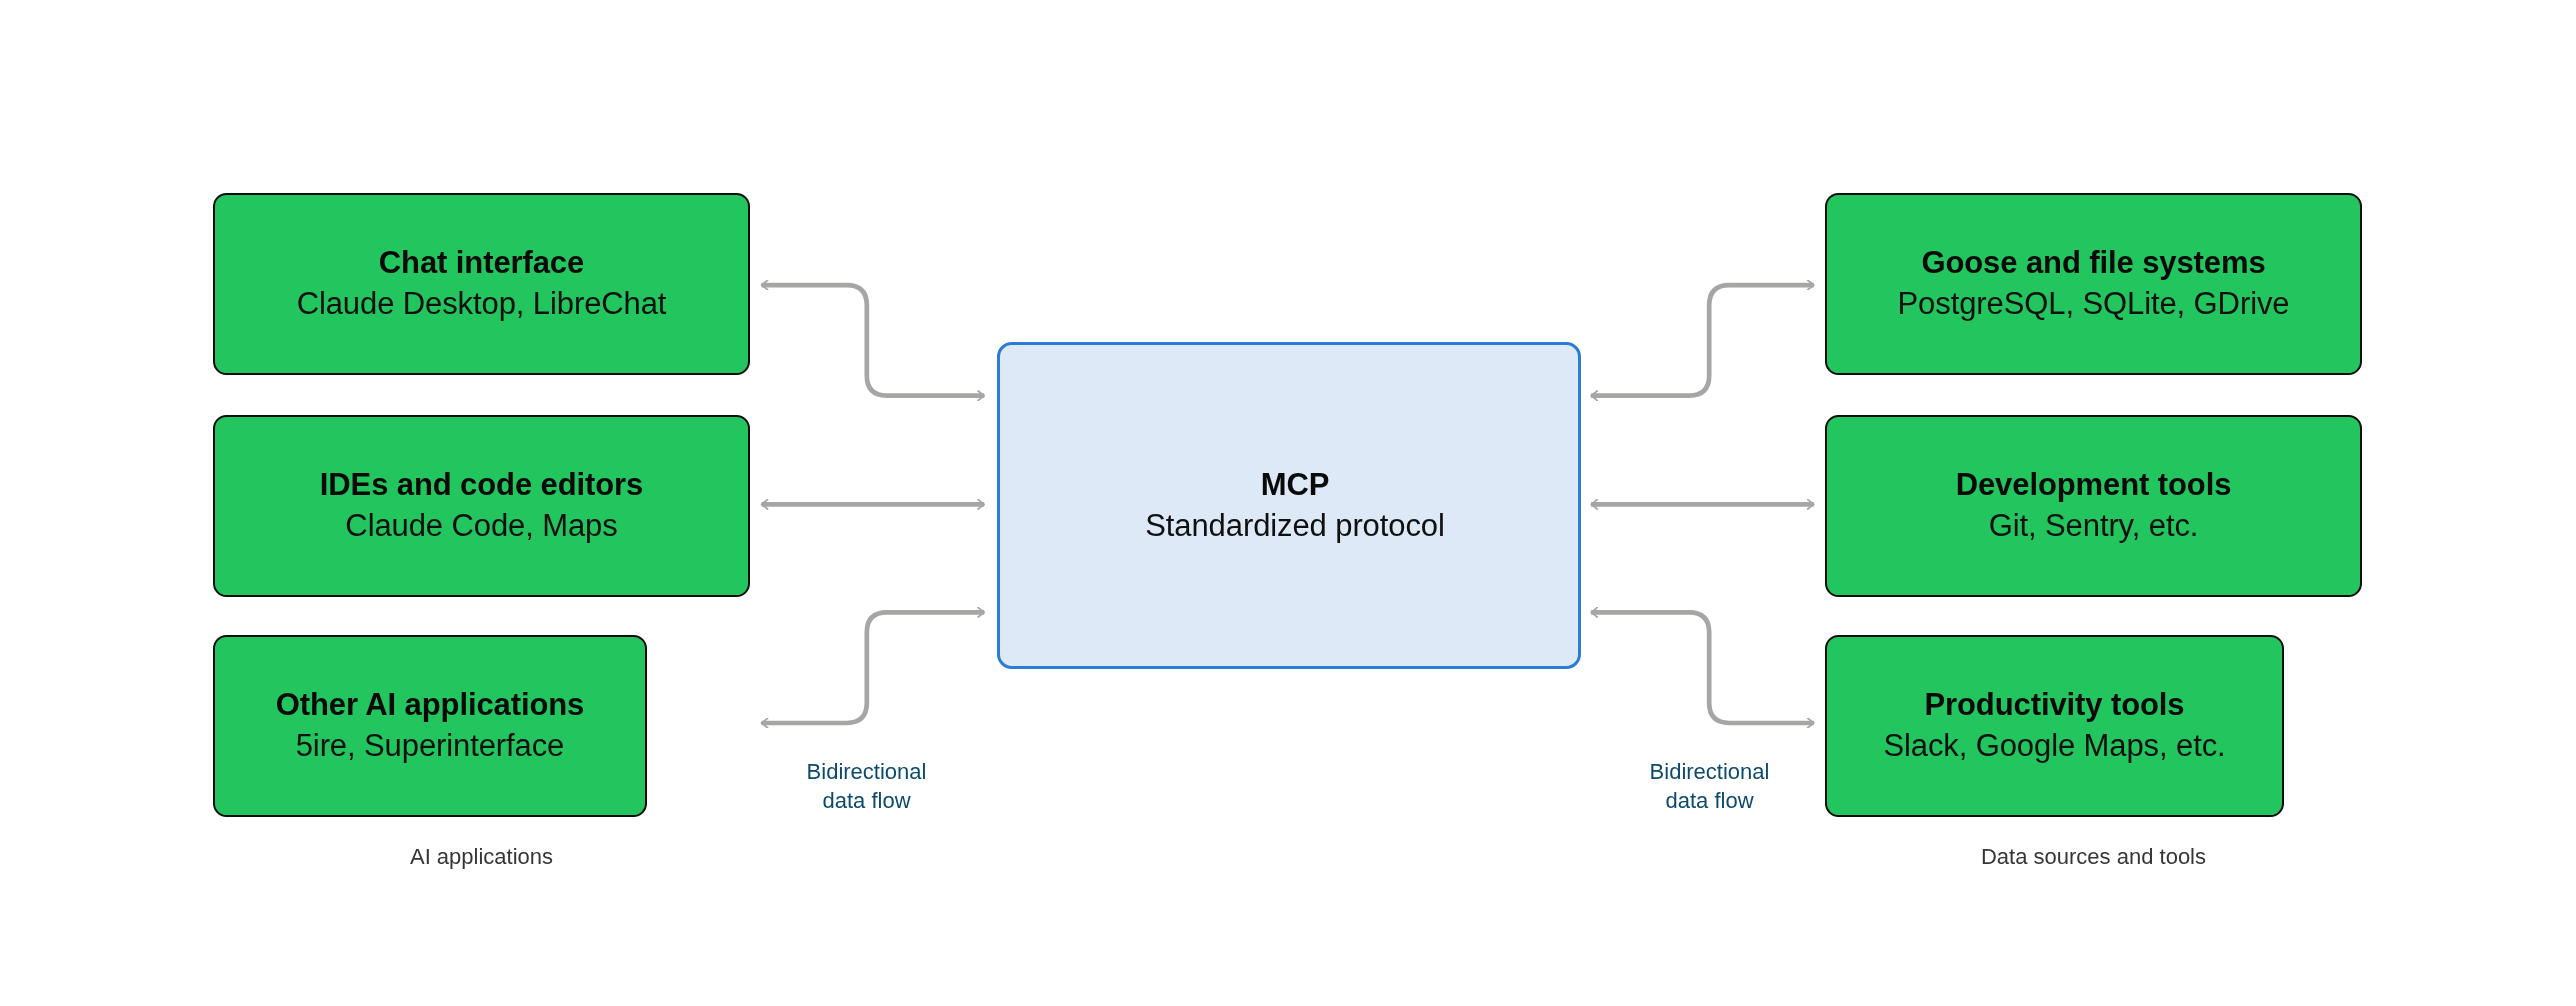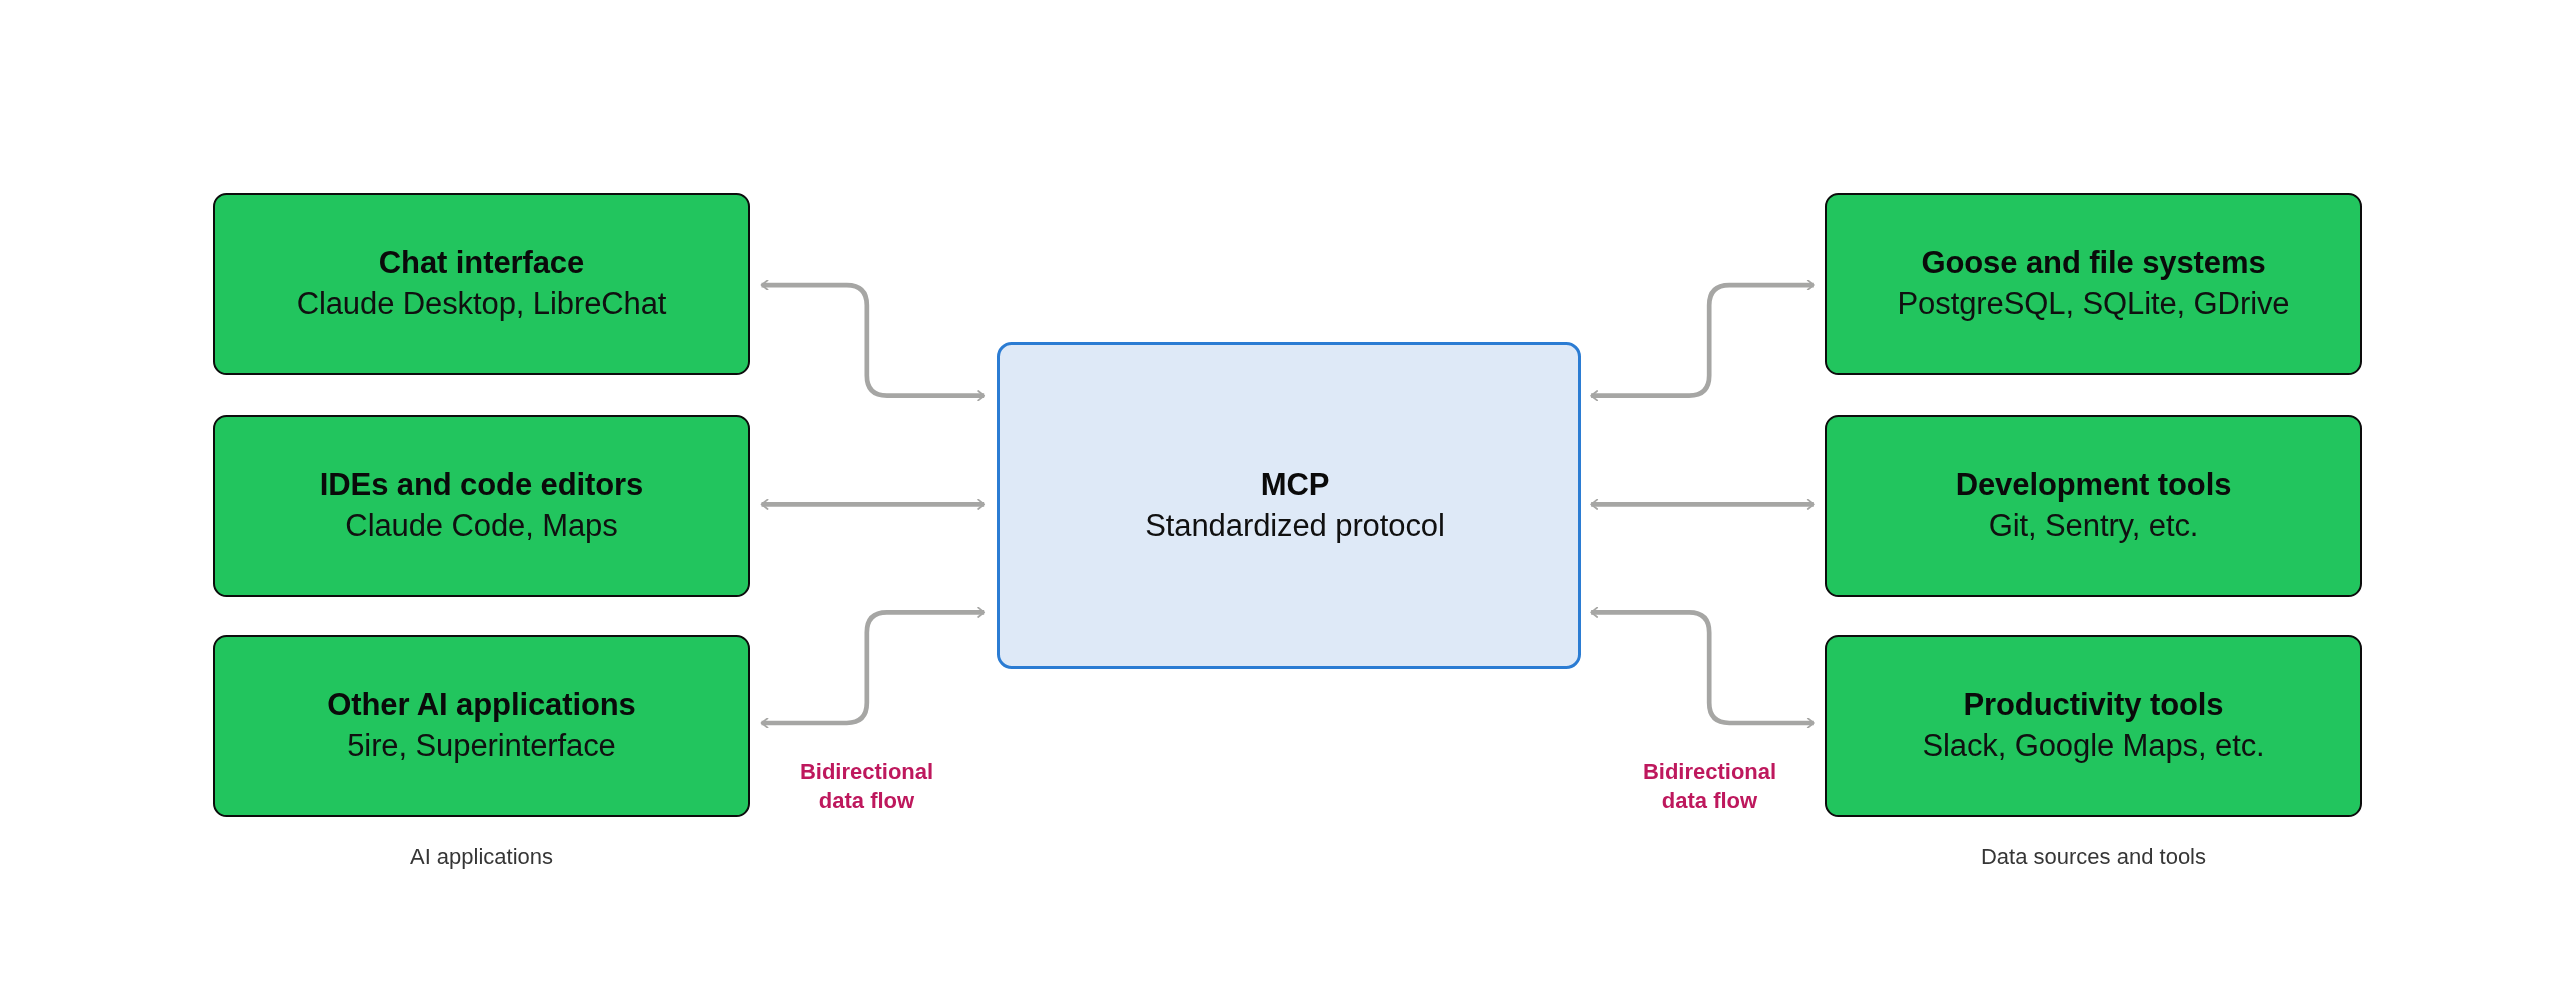--- a/index.html
+++ b/index.html
@@ -59,22 +59,22 @@
     font-size: 31px;
     font-weight: normal;
     color: #101010;
     letter-spacing: -0.1px;
   }
 
   .flow-label {
     position: absolute;
     text-align: center;
     font-size: 22px;
-    font-weight: bold;
-    color: #be185d;
+    font-weight: normal;
+    color: #0c4a6e;
     line-height: 1.33;
     white-space: pre-line;
   }
   .group-caption {
     position: absolute;
     text-align: center;
     font-size: 22px;
     font-weight: normal;
     color: #363636;
   }
@@ -113,41 +113,41 @@
   <div class="node" style="left:213px; top:193px; width:537px; height:182px;">
     <div class="title">Chat interface</div>
     <div class="subtitle">Claude Desktop, LibreChat</div>
   </div>
 
   <div class="node" style="left:213px; top:415px; width:537px; height:182px;">
     <div class="title">IDEs and code editors</div>
     <div class="subtitle">Claude Code, Maps</div>
   </div>
 
-  <div class="node" style="left:213px; top:635px; width:537px; height:182px;">
+  <div class="node" style="left:213px; top:635px; width:434px; height:182px;">
     <div class="title">Other AI applications</div>
     <div class="subtitle">5ire, Superinterface</div>
   </div>
 
   <div class="node center" style="left:997px; top:342px; width:584px; height:327px;padding-left:12px;">
     <div class="title">MCP</div>
     <div class="subtitle">Standardized protocol</div>
   </div>
 
   <div class="node" style="left:1825px; top:193px; width:537px; height:182px;">
     <div class="title">Goose and file systems</div>
     <div class="subtitle">PostgreSQL, SQLite, GDrive</div>
   </div>
 
   <div class="node" style="left:1825px; top:415px; width:537px; height:182px;">
     <div class="title">Development tools</div>
     <div class="subtitle">Git, Sentry, etc.</div>
   </div>
 
-  <div class="node" style="left:1825px; top:635px; width:537px; height:182px;">
+  <div class="node" style="left:1825px; top:635px; width:459px; height:182px;">
     <div class="title">Productivity tools</div>
     <div class="subtitle">Slack, Google Maps, etc.</div>
   </div>
 
   <div class="flow-label" style="left:746px; top:757px; width:241px;">Bidirectional
 data flow</div>
 
   <div class="flow-label" style="left:1589px; top:757px; width:241px;">Bidirectional
 data flow</div>
 

